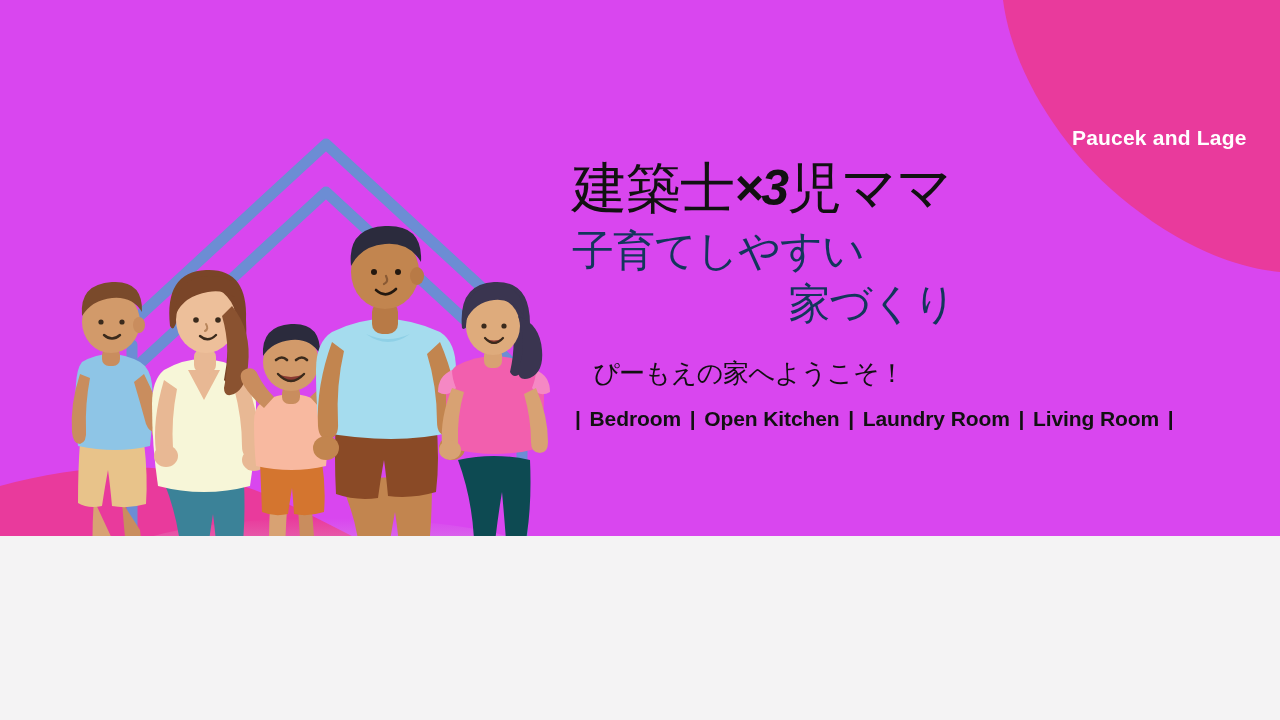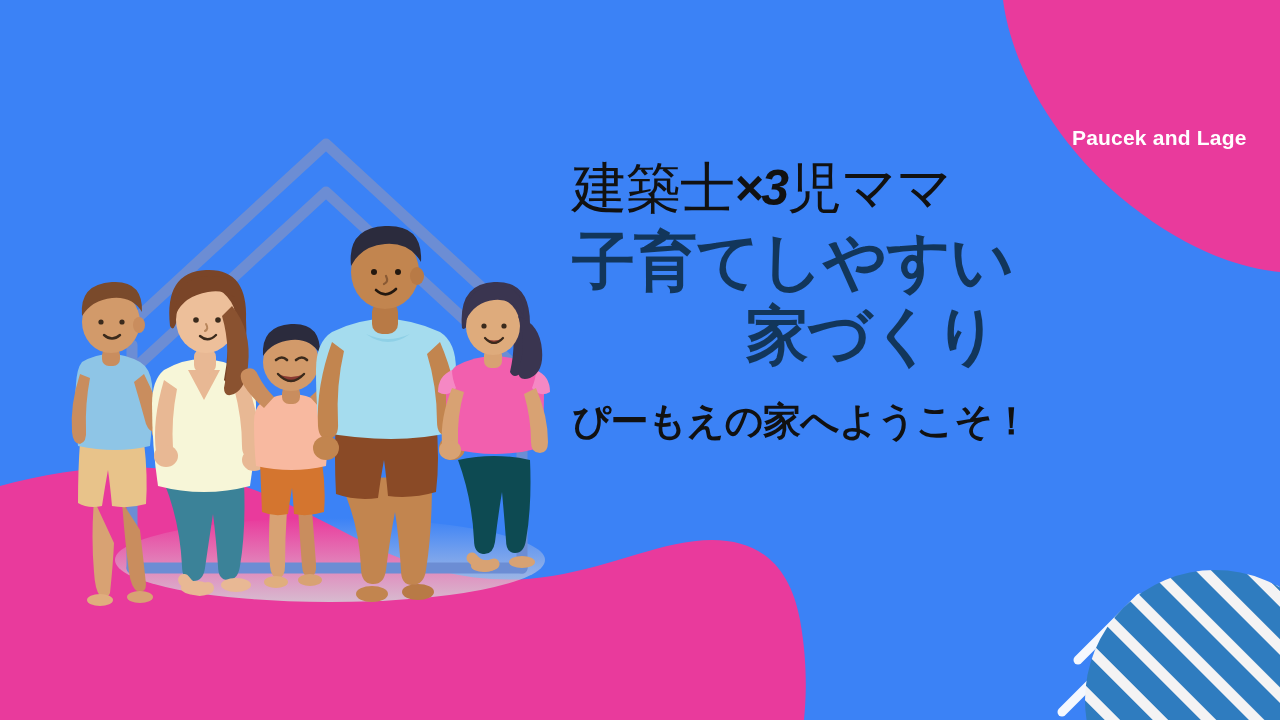--- a/index.html
+++ b/index.html
@@ -2,21 +2,21 @@
 <html><head>
 <meta charset="utf-8">
 <style>
   * { margin:0; padding:0; box-sizing:border-box; }
   html,body { width:1280px; height:720px; overflow:hidden; }
   body {
     font-family:"Liberation Sans", sans-serif;
     background:#f4f3f4;
     position:relative;
   }
-  .slide { position:absolute; inset:0; width:1280px; height:720px; overflow:hidden; background:#3b82f6; }
+  .slide { position:absolute; inset:0; width:1280px; height:536px; overflow:hidden; background:#d946ef; }
 
   
   .deco-layer { position:absolute; inset:0; pointer-events:none; }
   .deco-layer svg { display:block; width:1280px; height:720px; }
 
   
   .brand {
     position:absolute; left:1072px; top:126px;
     font-size:21px; font-weight:bold; color:#ffffff;
     letter-spacing:.2px; white-space:nowrap;
@@ -30,30 +30,30 @@
     font-weight:400; white-space:nowrap; letter-spacing:-1px;
   }
   .eyebrow .mult {
     font-weight:900; font-style:italic; font-size:50px;
     letter-spacing:-2px; display:inline-block;
     transform:translateY(-2px);
   }
 
   .headline {
     margin-top:12px;
-    font-size:63px; line-height:1.0; color:#12365b;
-    font-weight:700; letter-spacing:-1px;
+    font-size:42px; line-height:1.0; color:#12365b;
+    font-weight:400; letter-spacing:-1px;
   }
   .headline .l1 { display:block; }
   .headline .l2 { display:block; text-align:center; margin-top:11px; }
 
   .subhead {
     margin-top:34px;
-    font-size:38px; line-height:1.1; color:#111111;
-    font-weight:700; letter-spacing:-.5px; white-space:nowrap;
+    font-size:26px; line-height:1.1; color:#111111;
+    font-weight:400; letter-spacing:-.5px; white-space:nowrap;margin-left:21px;
   }
 
   .roomlist {
     margin-top:20px;
     font-size:21px; font-weight:bold; color:#111111;
     white-space:nowrap; letter-spacing:-.1px;
   }
   .roomlist .sep { padding:0 3px; }
 
   
@@ -303,15 +303,16 @@
 
     <div class="eyebrow"><span>建築士</span><span class="mult">×3</span><span>児ママ</span></div>
 
     <h1 class="headline">
       <span class="l1">子育てしやすい</span>
       <span class="l2">家づくり</span>
     </h1>
 
     <div class="subhead">ぴーもえの家へようこそ！</div>
 
+    <div class="roomlist"><span class="sep">|</span><span> Bedroom </span><span class="sep">|</span><span> Open Kitchen </span><span class="sep">|</span><span> Laundry Room </span><span class="sep">|</span><span> Living Room </span><span class="sep">|</span></div>
   </div>
 
 </div>
 
 </body></html>

